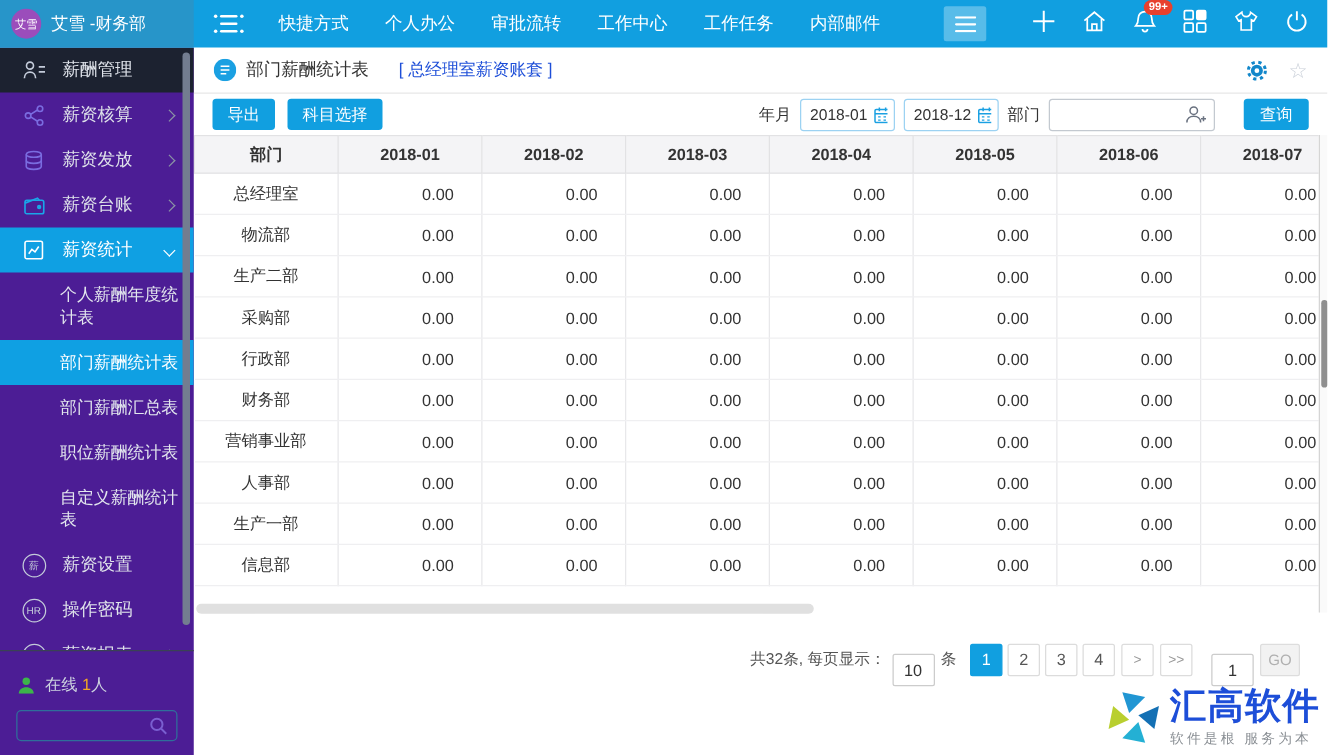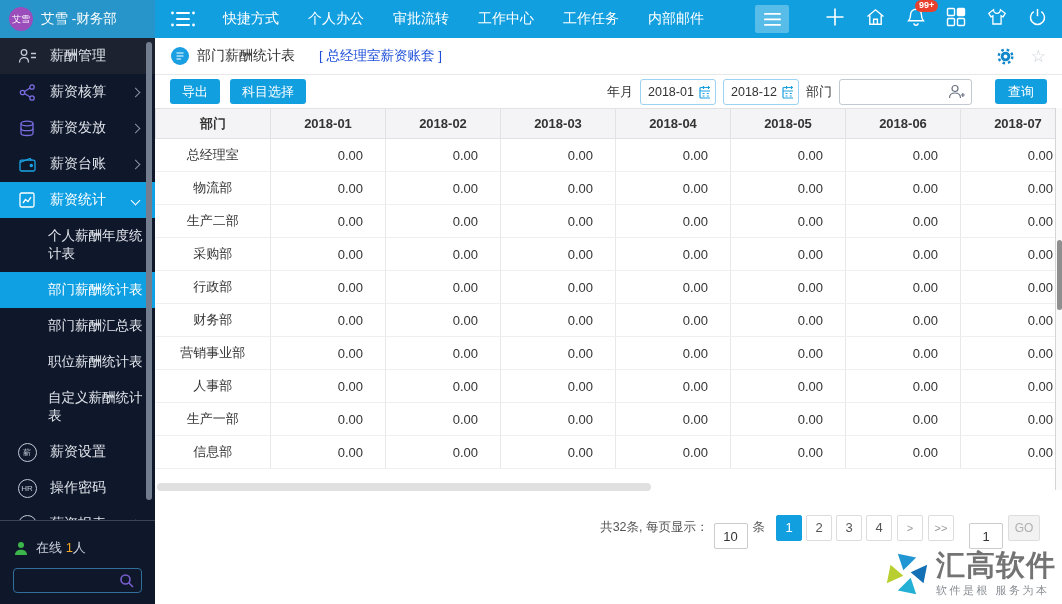--- a/index.html
+++ b/index.html
@@ -19,21 +19,21 @@
   .top-menu { display:flex; gap:29px; margin-left:27px; font-size:14px; white-space:nowrap; }
   .tm-item { cursor:pointer; }
   .top-actions { margin-left:auto; display:flex; align-items:center; gap:20px; padding-right:15px; }
   .hamburger-btn { width:34px; height:28px; background:rgba(255,255,255,.3); border-radius:2px;
     display:flex; align-items:center; justify-content:center; margin-right:16px; }
   .bell-wrap { position:relative; }
   .badge { position:absolute; top:-7px; left:9px; background:#e8402d; color:#fff; font-size:9px;
     font-weight:bold; padding:1px 4px 2px; border-radius:8px; line-height:1; }
 
   
-  .sidebar { position:absolute; top:38px; left:0; width:155px; bottom:0; background:#0f172a;
+  .sidebar { position:absolute; top:38px; left:0; width:155px; bottom:0; background:#4c1d95;
     color:#dfe3ea; z-index:9; }
   .nav-scroll { position:absolute; top:0; left:0; right:0; height:482px; overflow:hidden; }
   .side-item { height:36px; display:flex; align-items:center; padding-left:17px; gap:13px;
     font-size:14px; position:relative; cursor:pointer; }
   .side-item.section { background:#1c2230; }
   .side-item.active { background:#0fa0e3; color:#fff; }
   .chev { position:absolute; right:16px; width:7px; height:7px; border-right:1.6px solid #8a93a5;
     border-bottom:1.6px solid #8a93a5; }
   .chev.right { transform:rotate(-45deg); }
   .chev.down  { transform:rotate(45deg); border-color:#fff; }
@@ -99,21 +99,21 @@
   .pg-btn { min-width:26px; height:26px; border:1px solid #dcdcdc; background:#fff; color:#555;
     font-size:13px; border-radius:2px; cursor:pointer; font-family:inherit; }
   .pg-btn.active { background:#119fe0; border-color:#119fe0; color:#fff; }
   .pg-btn.arrow { color:#999; font-size:11px; }
   .goto-input { margin-left:10px; }
   .go-btn { width:32px; height:26px; background:#f2f2f2; border:1px solid #ddd; color:#b0b0b0;
     font-size:12px; border-radius:2px; font-family:inherit; }
 
   .watermark { position:absolute; right:6px; bottom:6px; display:flex; align-items:center; gap:7px; }
   .wm-text { display:flex; flex-direction:column; align-items:flex-start; }
-  .wm-brand { font-size:29px; font-weight:bold; color:#737373; letter-spacing:1px; line-height:1.1; }
+  .wm-brand { font-size:29px; font-weight:bold; color:#1d4ed8; letter-spacing:1px; line-height:1.1; }
   .wm-slogan { font-size:11px; color:#8a8f94; letter-spacing:2.5px; margin-top:1px; }
 </style>
 </head>
 <body>
 
 <div class="app">
 
   <div class="topbar">
     <div class="logo-area">
       <div class="avatar">艾雪</div>

